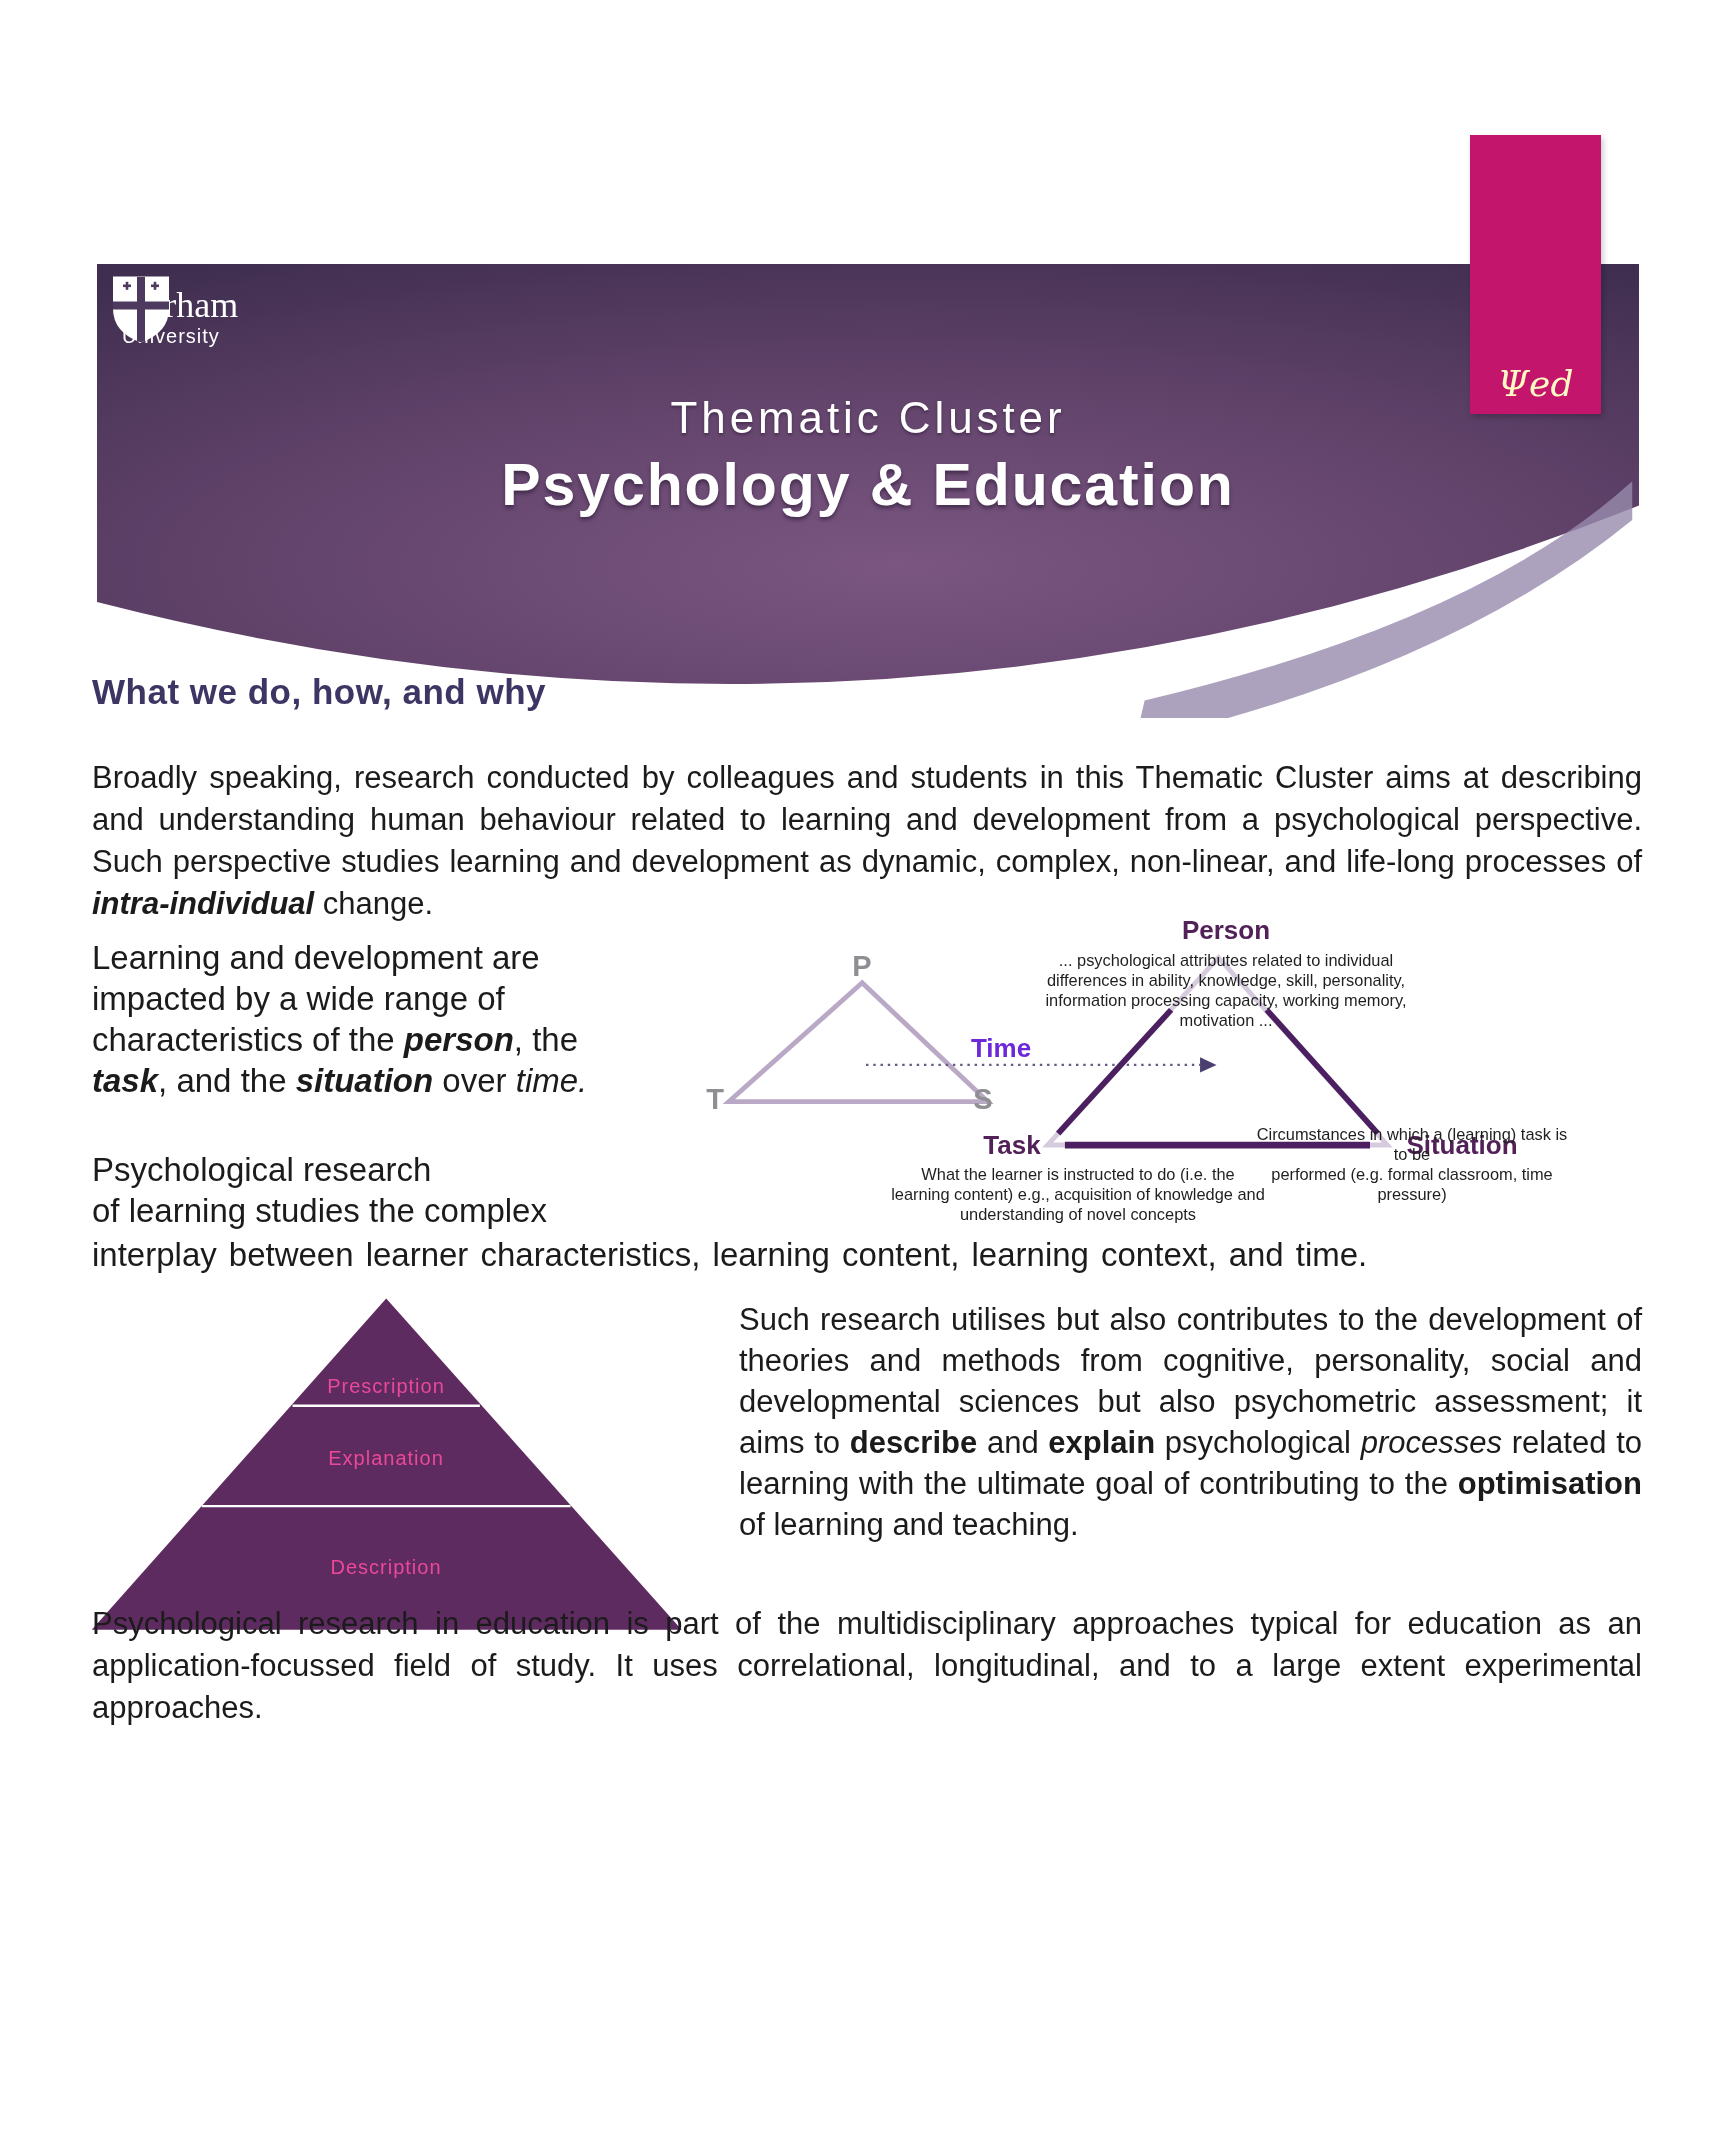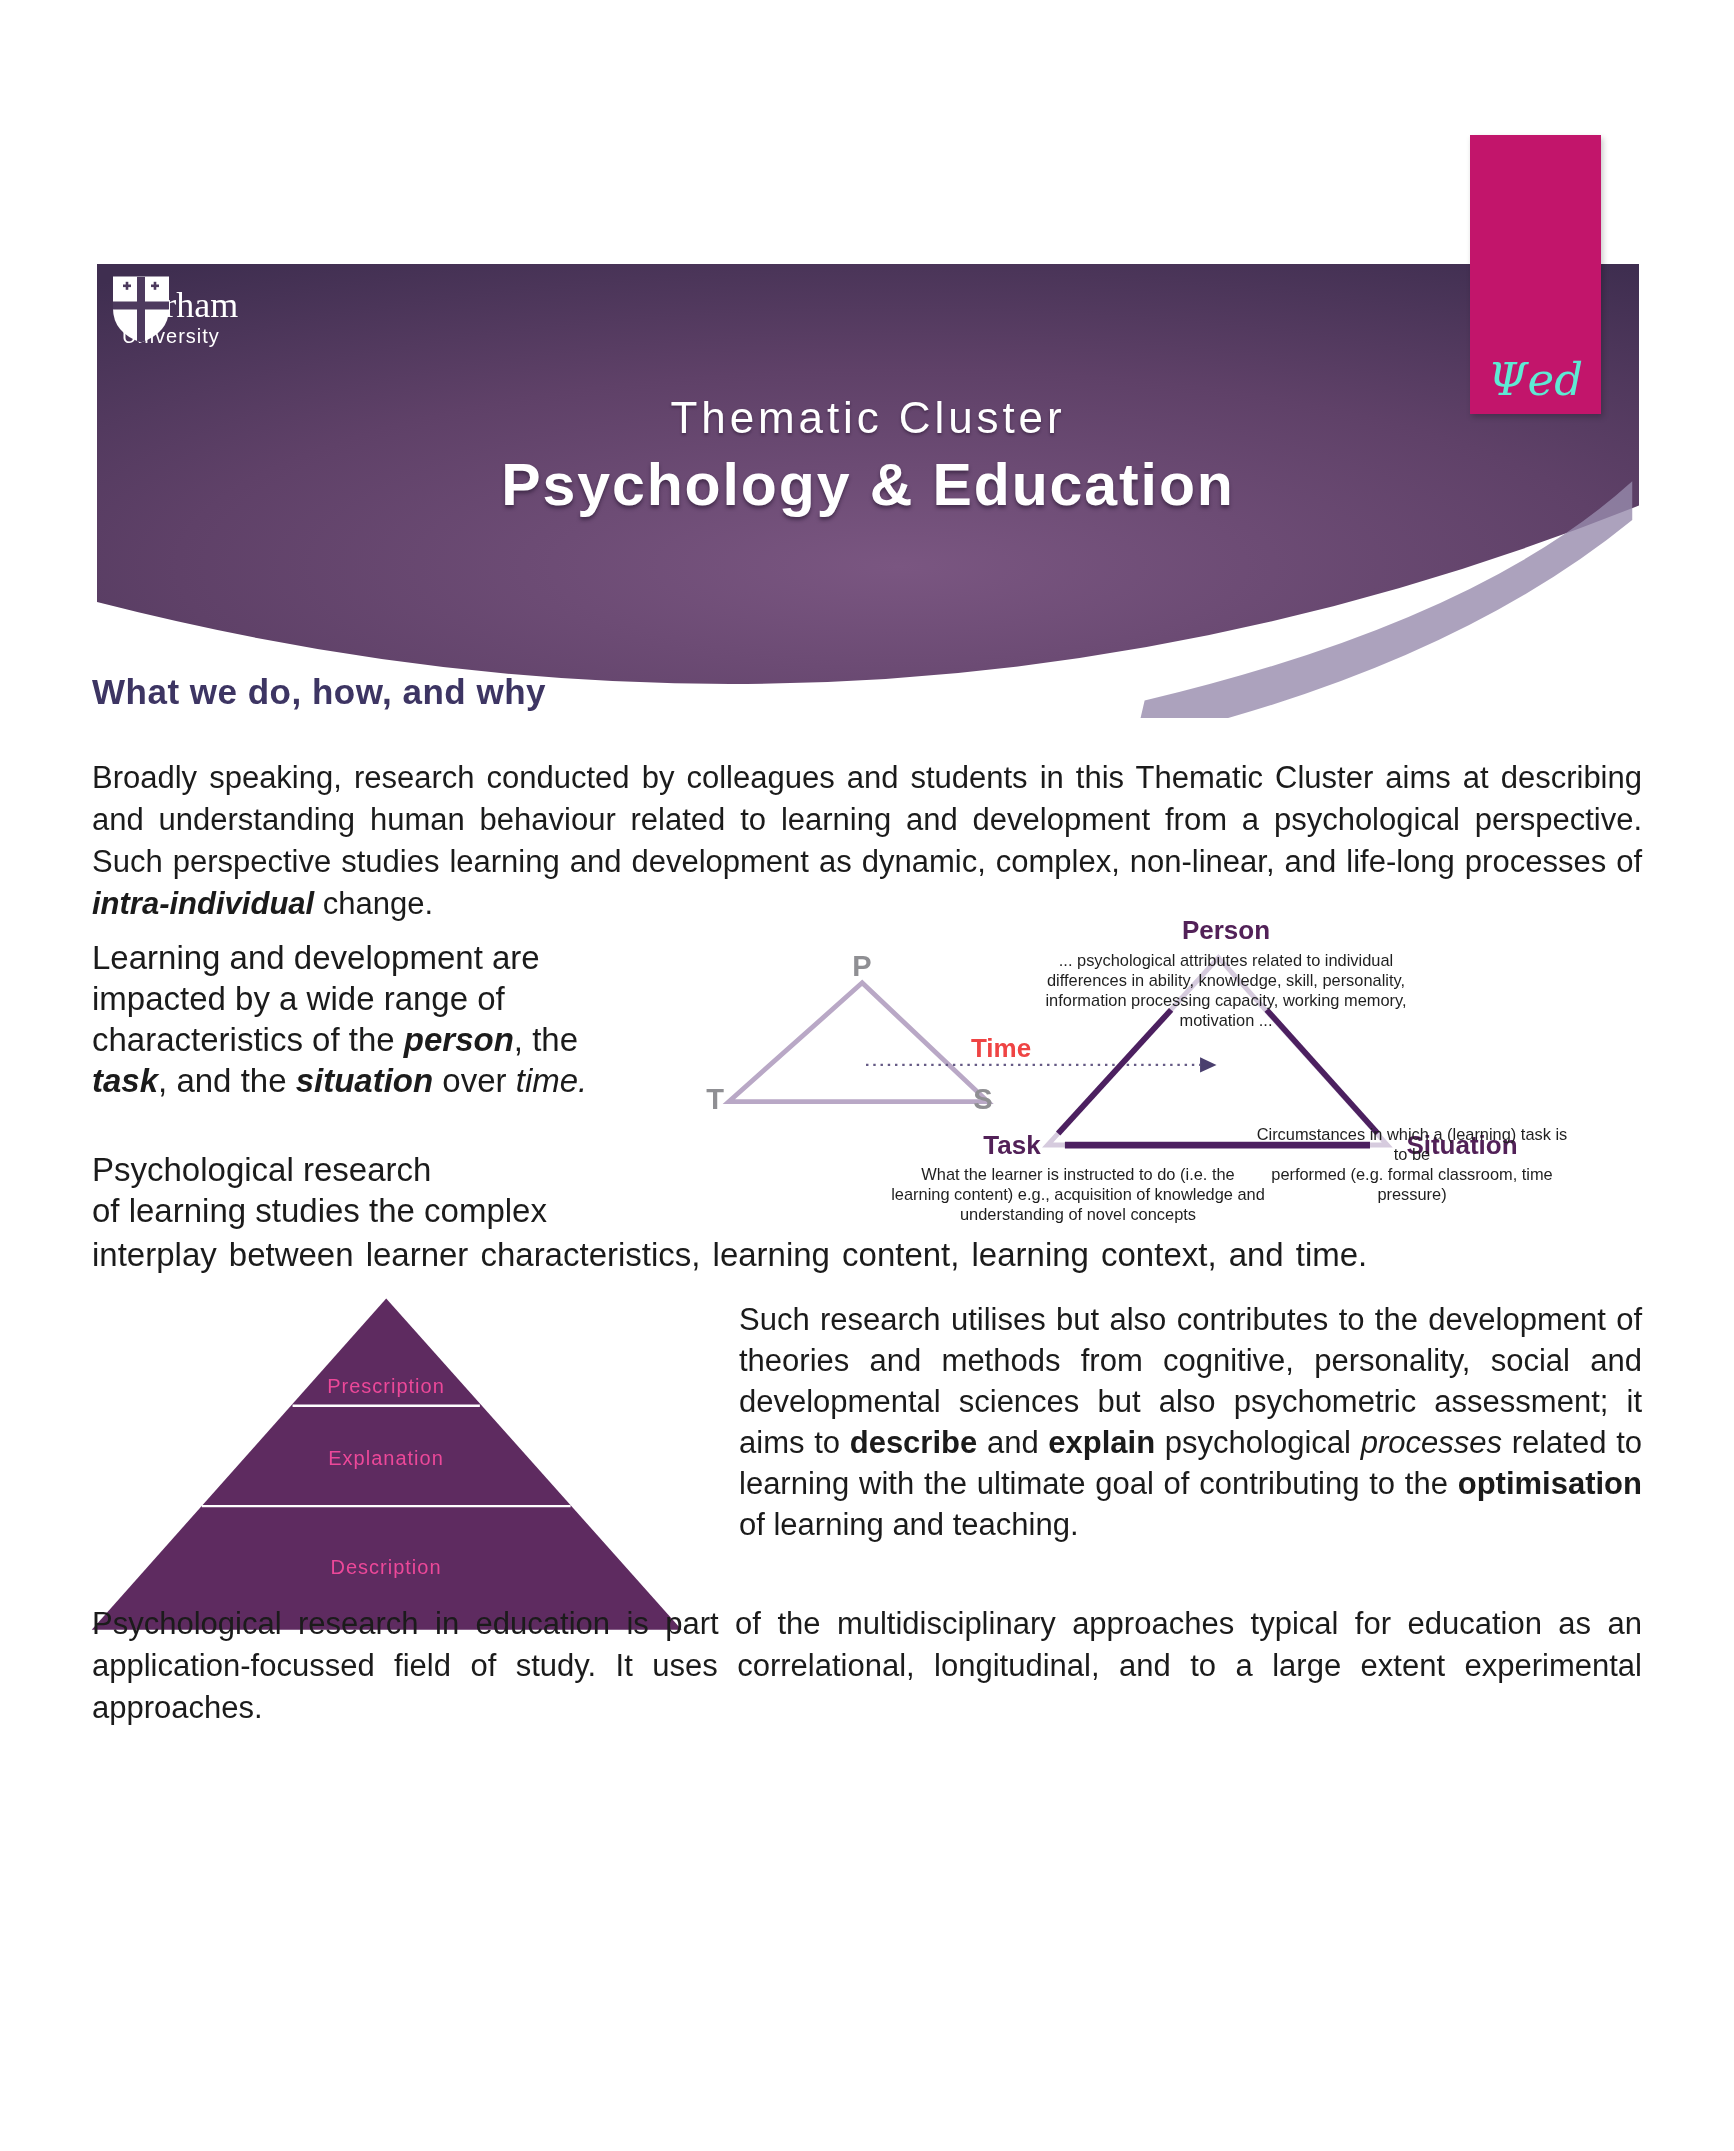--- a/index.html
+++ b/index.html
@@ -3,21 +3,21 @@
 <meta charset="utf-8">
 <style>
   html,body{margin:0;padding:0;background:#ffffff;}
   .page{position:relative;width:1734px;height:2151px;background:#ffffff;overflow:hidden;
         font-family:"Liberation Sans",sans-serif;color:#1b1b1b;}
 
   
   .accent-bar{position:absolute;left:1470px;top:135px;width:131px;height:279px;
       background:#c2156b;z-index:5;display:flex;align-items:flex-end;justify-content:center;
       padding-bottom:11.6px;box-sizing:border-box;box-shadow:1.9px 2.9px 5.8px rgba(0,0,0,.22);}
-  .accent-bar .psi{font-family:"DejaVu Serif",serif;font-style:italic;font-size:45px;color:#5eead4;line-height:1;}
+  .accent-bar .psi{font-family:"DejaVu Serif",serif;font-style:italic;font-size:36px;color:#fef9c3;line-height:1;}
 
   
   .banner{position:absolute;left:97px;top:264px;width:1542px;height:454px;z-index:3;}
   .banner svg{position:absolute;left:0;top:0;}
   .logo{position:absolute;left:13.5px;top:9.7px;display:flex;align-items:flex-start;z-index:4;}
   .logo-text{margin-left:9.7px;color:#ffffff;}
   .logo-title{font-family:"Liberation Serif",serif;font-size:36px;line-height:1;margin-top:13.5px;}
   .logo-sub{font-size:20px;letter-spacing:1px;margin-top:1.9px;margin-left:1.9px;font-weight:300;}
   .titles{position:absolute;left:0;top:129px;width:100%;text-align:center;color:#ffffff;z-index:4;}
   .kicker{font-size:44px;letter-spacing:3.9px;font-weight:400;text-shadow:0 1.9px 2.9px rgba(30,15,40,.45);}
@@ -31,21 +31,21 @@
   .para1{left:92px;top:726px;width:1550px;text-align:justify;}
   .leftA{left:92px;top:937px;width:565px;font-size:33px;line-height:41px;}
   .leftB{left:92px;top:1149px;font-size:33px;line-height:41px;white-space:pre-line;}
   .interplay{left:92px;top:1236px;width:1583px;font-size:33px;word-spacing:2.9px;}
   .rightcol{left:739px;top:1299px;width:903px;text-align:justify;line-height:41px;}
   .footerp{left:92px;top:1603px;width:1550px;text-align:justify;}
 
   
   .dlabel{position:absolute;transform:translateX(-50%);font-weight:bold;z-index:2;}
   .pts{font-size:29px;color:#8f8f93;}
-  .time-label{font-size:26px;color:#ef4444;}
+  .time-label{font-size:26px;color:#6d28d9;}
   .tri-label{font-size:26px;color:#522158;}
   .note{position:absolute;transform:translateX(-50%);white-space:pre-line;text-align:center;
         font-size:16.4px;line-height:20px;color:#1f1f1f;z-index:2;}
   .pyr-label{position:absolute;transform:translateX(-50%);color:#ec4899;font-size:20px;
         letter-spacing:1px;z-index:2;}
 
   .diagram-svg{position:absolute;left:0;top:0;z-index:1;pointer-events:none;}
 </style>
 </head>
 <body>

